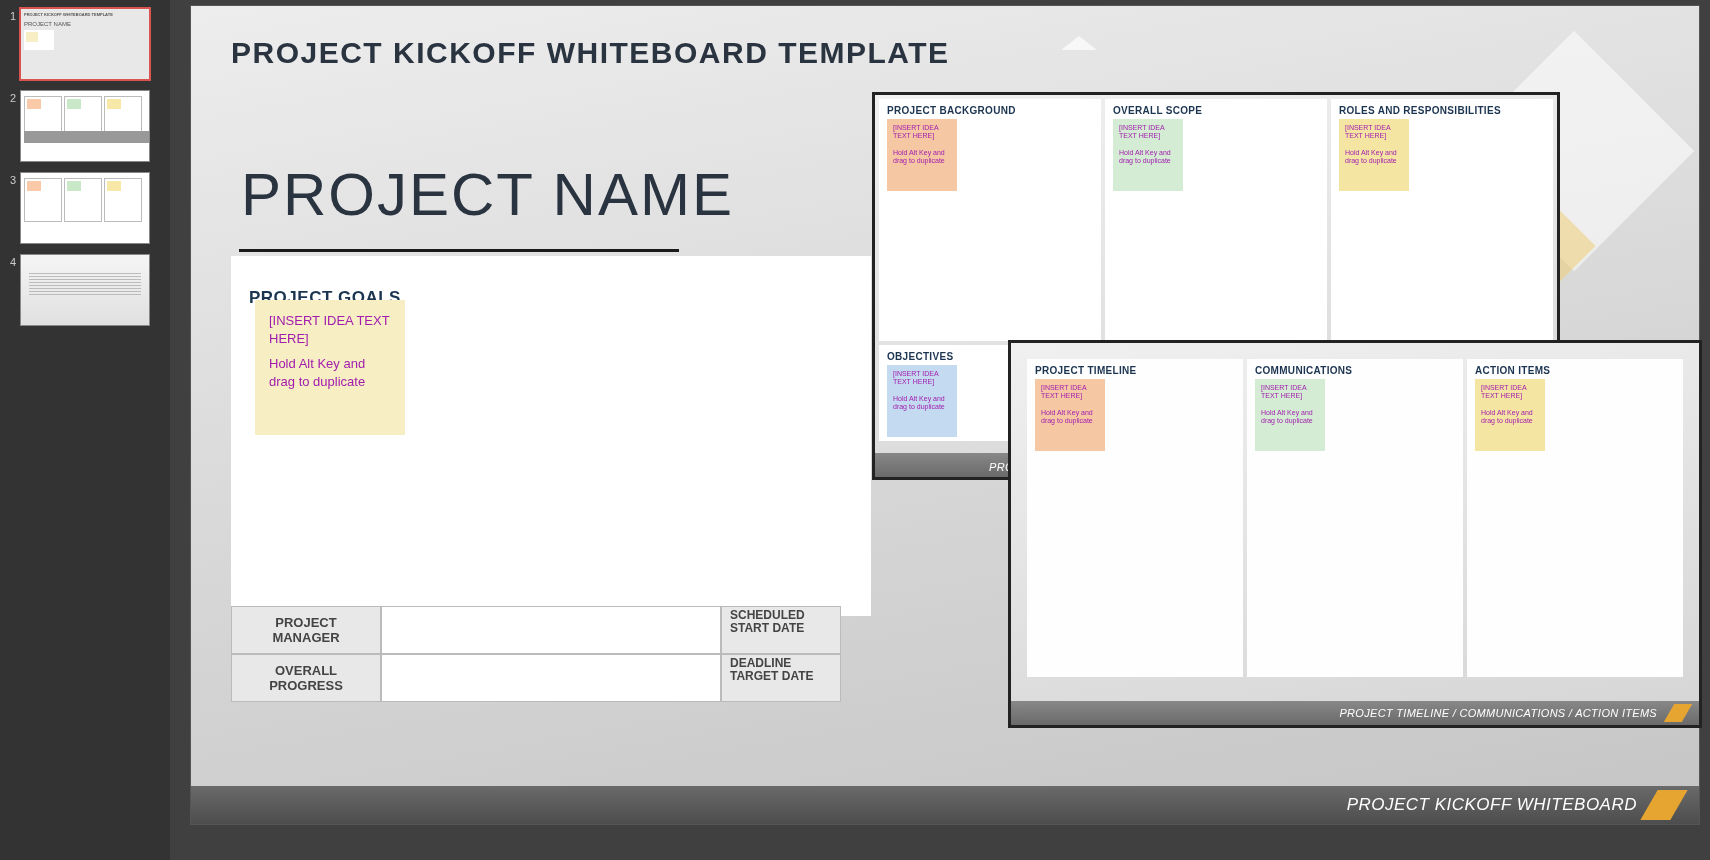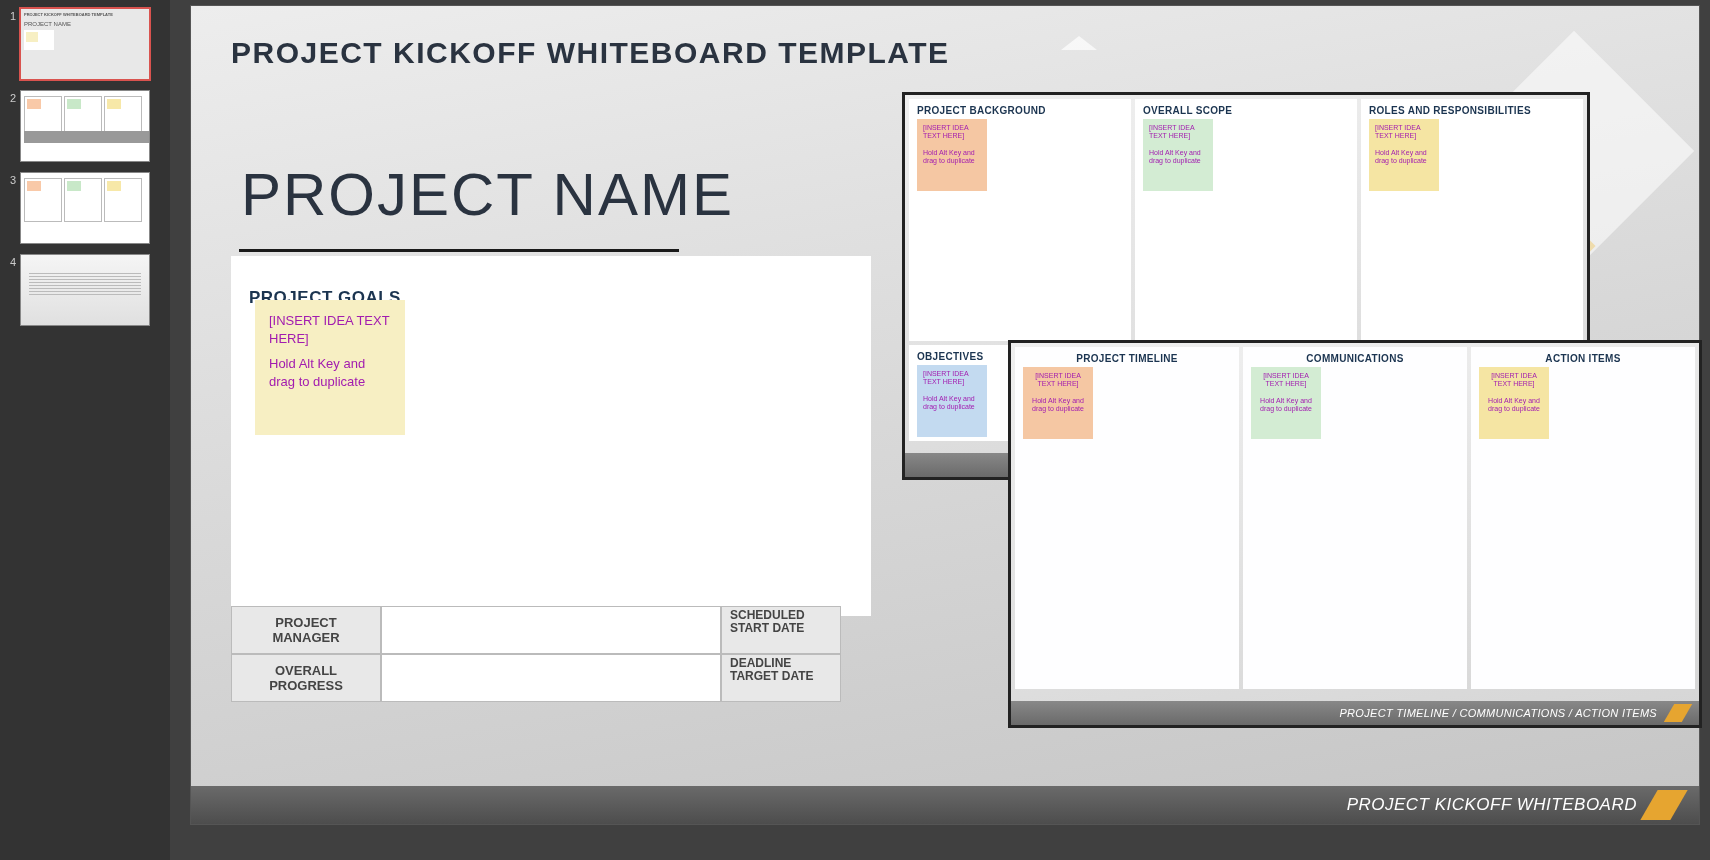--- a/index.html
+++ b/index.html
@@ -50,42 +50,42 @@
 .info-table .row { display: flex; }
 .info-table .lbl1 { width: 150px; background: #e8e8e8; border: 1px solid #bbb; padding: 8px; font-size: 13px; font-weight: bold; color: #444; text-align: center; }
 .info-table .val { width: 340px; background: #fff; border: 1px solid #bbb; }
 .info-table .lbl2 { width: 120px; background: #e8e8e8; border: 1px solid #bbb; padding: 2px 8px; font-size: 12px; font-weight: bold; color: #444; text-align: left; line-height: 1.1; }
 
 .footer-bar { position: absolute; bottom: 0; left: 0; right: 0; height: 38px; background: linear-gradient(#6a6a6a, #4d4d4d); display: flex; align-items: center; justify-content: flex-end; padding-right: 20px; color: #fff; font-size: 17px; font-style: italic; letter-spacing: 0.5px; }
 .footer-accent { width: 30px; height: 30px; background: #e6a530; transform: skewX(-30deg); margin-left: 12px; }
 
 
 .slide-mid {
-  position: absolute; top: 92px; left: 732px; width: 688px; height: 388px;
+  position: absolute; top: 92px; left: 702px; width: 688px; height: 388px;
   background: linear-gradient(170deg, #f0f0f0, #d5d5d5);
   border: 3px solid #222;
 }
 .mid-grid { display: flex; height: 250px; gap: 4px; padding: 4px; }
 .mid-panel { flex: 1; background: #fff; padding: 6px 8px; position: relative; }
 .mid-panel .phead { font-size: 10px; font-weight: bold; color: #1b3450; letter-spacing: 0.3px; }
 .mid-lower { display: flex; height: 100px; gap: 4px; padding: 0 4px 4px 4px; }
 .sticky.small { width: 70px; height: 72px; font-size: 7px; padding: 5px 6px; line-height: 1.2; }
 .sticky.orange { background: #f5c7a3; }
 .sticky.green { background: #d3ecd3; }
 .sticky.lyellow { background: #f5e5a3; }
 .sticky.blue { background: #c3daf0; }
 .mid-footer { position: absolute; bottom: 0; left: 0; right: 0; height: 24px; background: linear-gradient(#888, #6a6a6a); color: #fff; font-size: 11px; font-style: italic; display: flex; align-items: center; justify-content: flex-end; padding-right: 12px; letter-spacing: 0.3px; }
 
 
 .slide-right {
   position: absolute; top: 340px; left: 838px; width: 694px; height: 388px;
   background: linear-gradient(170deg, #f0f0f0, #d5d5d5);
   border: 3px solid #222;
 }
-.right-grid { display: flex; height: 350px; gap: 4px; padding: 4px; text-align: center; }
+.right-grid { display: flex; height: 350px; gap: 4px; padding: 16px; }
 .right-panel { flex: 1; background: #fefeff; padding: 6px 8px; position: relative; }
 .right-panel .phead { font-size: 10px; font-weight: bold; color: #1b3450; letter-spacing: 0.3px; }
 
 </style>
 </head>
 <body>
 
 <div class="sidebar">
   <div class="thumb-row">
     <div class="thumb-num">1</div>

